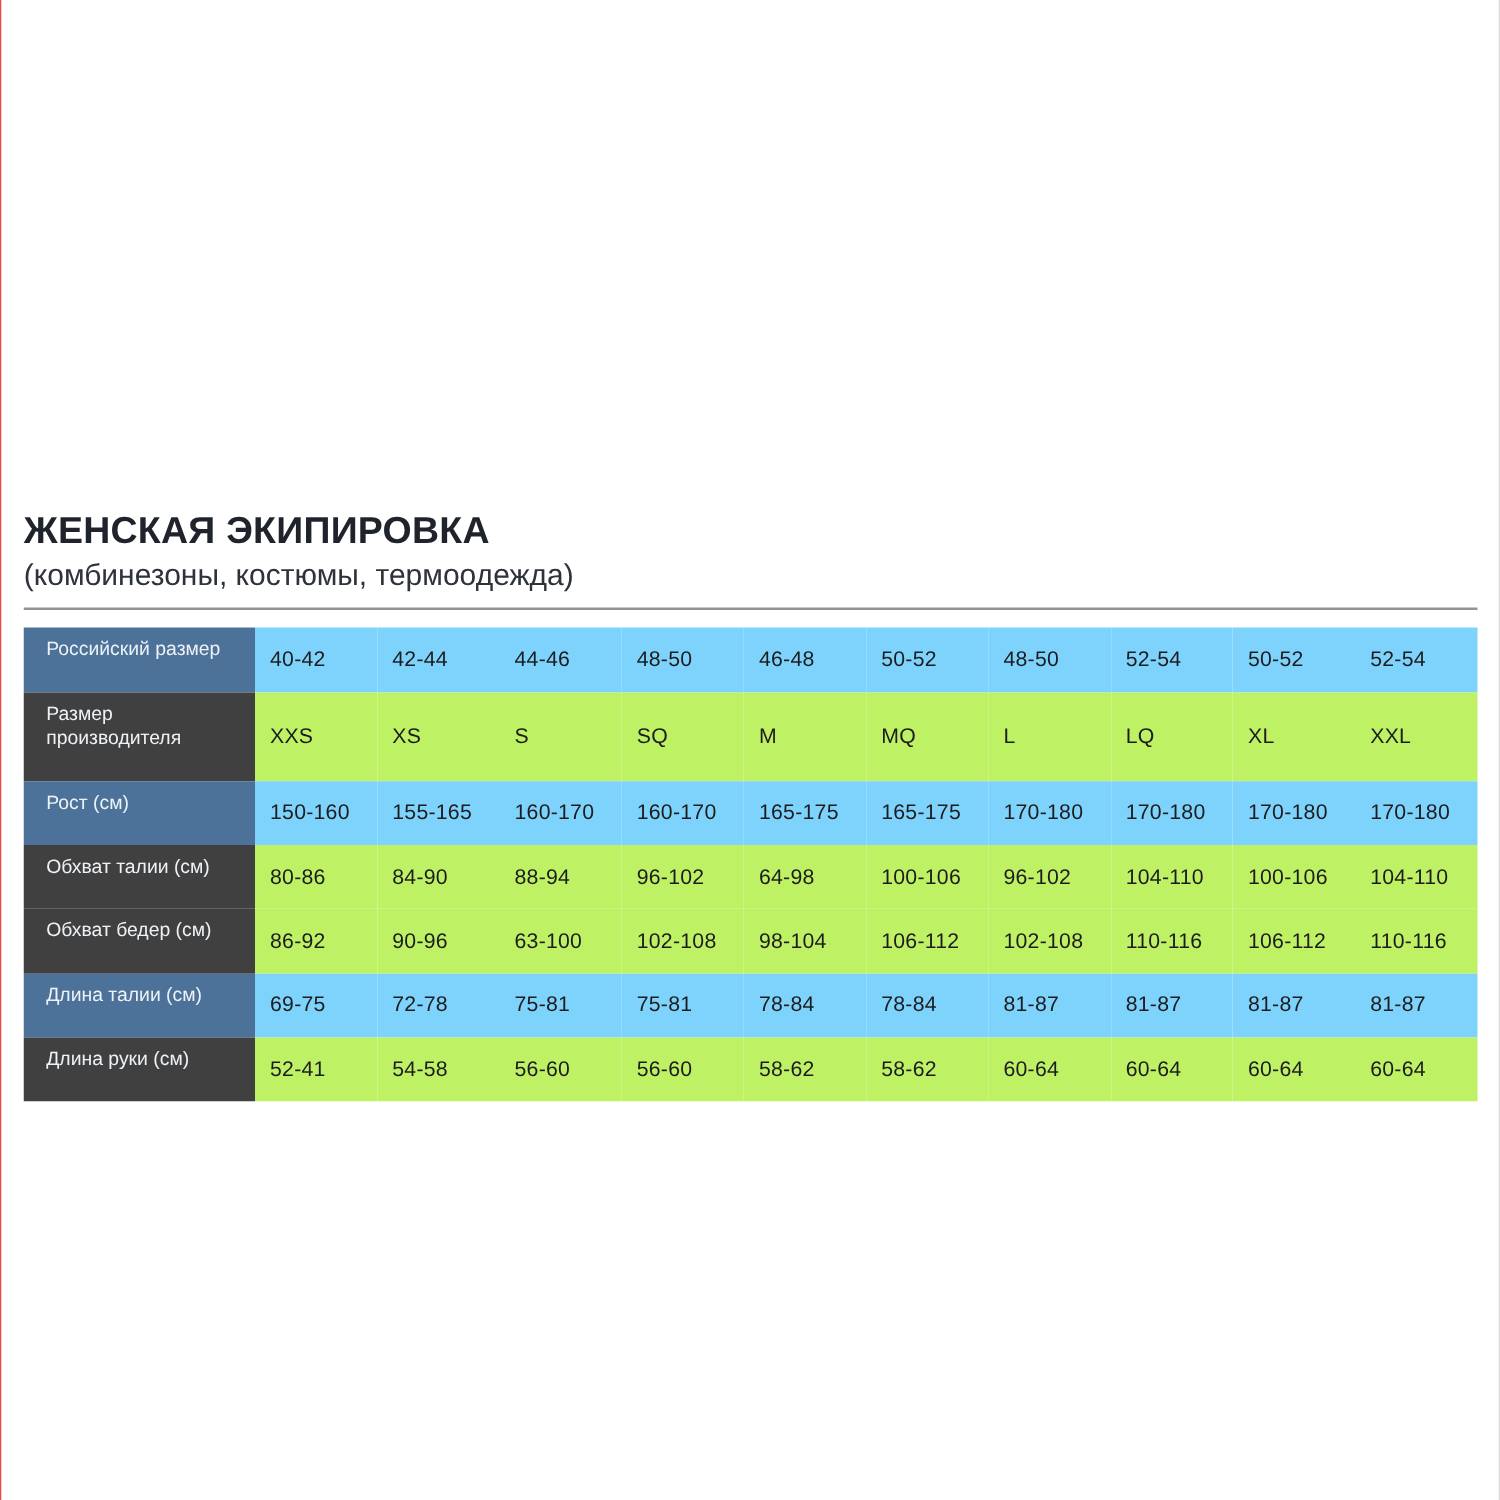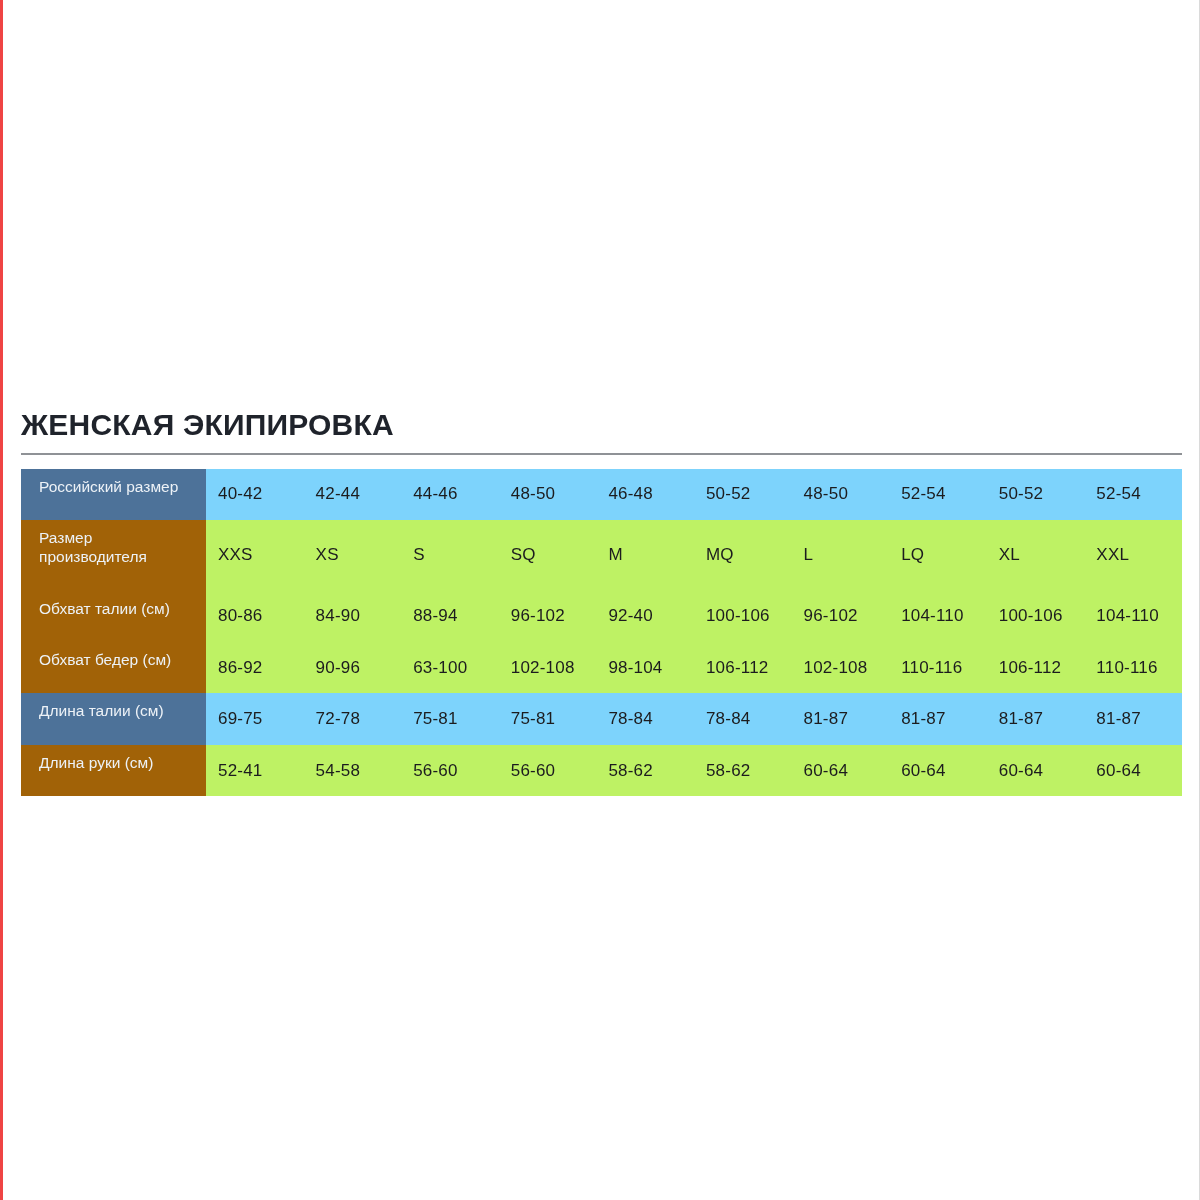--- a/index.html
+++ b/index.html
@@ -5,21 +5,21 @@
   * { margin: 0; padding: 0; box-sizing: border-box; }
   html, body { width: 1200px; height: 1200px; background: #ffffff; }
   body {
     font-family: "Liberation Sans", "DejaVu Sans", sans-serif;
     position: relative;
     overflow: hidden;
   }
   .page {
     width: 1200px;
     height: 1200px;
-    border-left: 3px solid #ef4444;
+    border-left: 1px solid #ef4444;
     border-right: 1px solid #dadada;
     background: #ffffff;
     position: relative;
   }
   .content {
     position: absolute;
     left: 18px;
     right: 17px;
     top: 408px;
   }
@@ -64,29 +64,30 @@
     font-size: 17px;
     font-weight: 500;
     color: #1c1c1e;
     padding-left: 12px;
     height: 36px;
     vertical-align: middle;
     letter-spacing: 0.2px;
   }
   tr.row-a th { background: #4d7299; }
   tr.row-a td { background: #7dd3fc; }
-  tr.row-b th { background: #a16207; }
+  tr.row-b th { background: #404040; }
   tr.row-b td { background: #bef264; }
 </style>
 </head>
 <body>
 
 <div class="page">
   <div class="content">
     <h1 class="title">ЖЕНСКАЯ ЭКИПИРОВКА</h1>
+    <div class="subtitle">(комбинезоны, костюмы, термоодежда)</div>
     <hr class="divider">
     <table class="size-table">
       <tbody id="size-table-body">
           <tr class="row-a">
             <th>Российский размер</th>
             <td>40-42</td>
             <td>42-44</td>
             <td>44-46</td>
             <td>48-50</td>
             <td>46-48</td>
@@ -103,27 +104,40 @@
             <td>XS</td>
             <td>S</td>
             <td>SQ</td>
             <td>M</td>
             <td>MQ</td>
             <td>L</td>
             <td>LQ</td>
             <td>XL</td>
             <td>XXL</td>
           </tr>
+          <tr class="row-a">
+            <th>Рост (см)</th>
+            <td>150-160</td>
+            <td>155-165</td>
+            <td>160-170</td>
+            <td>160-170</td>
+            <td>165-175</td>
+            <td>165-175</td>
+            <td>170-180</td>
+            <td>170-180</td>
+            <td>170-180</td>
+            <td>170-180</td>
+          </tr>
           <tr class="row-b">
             <th>Обхват талии (см)</th>
             <td>80-86</td>
             <td>84-90</td>
             <td>88-94</td>
             <td>96-102</td>
-            <td>92-40</td>
+            <td>64-98</td>
             <td>100-106</td>
             <td>96-102</td>
             <td>104-110</td>
             <td>100-106</td>
             <td>104-110</td>
           </tr>
           <tr class="row-b">
             <th>Обхват бедер (см)</th>
             <td>86-92</td>
             <td>90-96</td>

